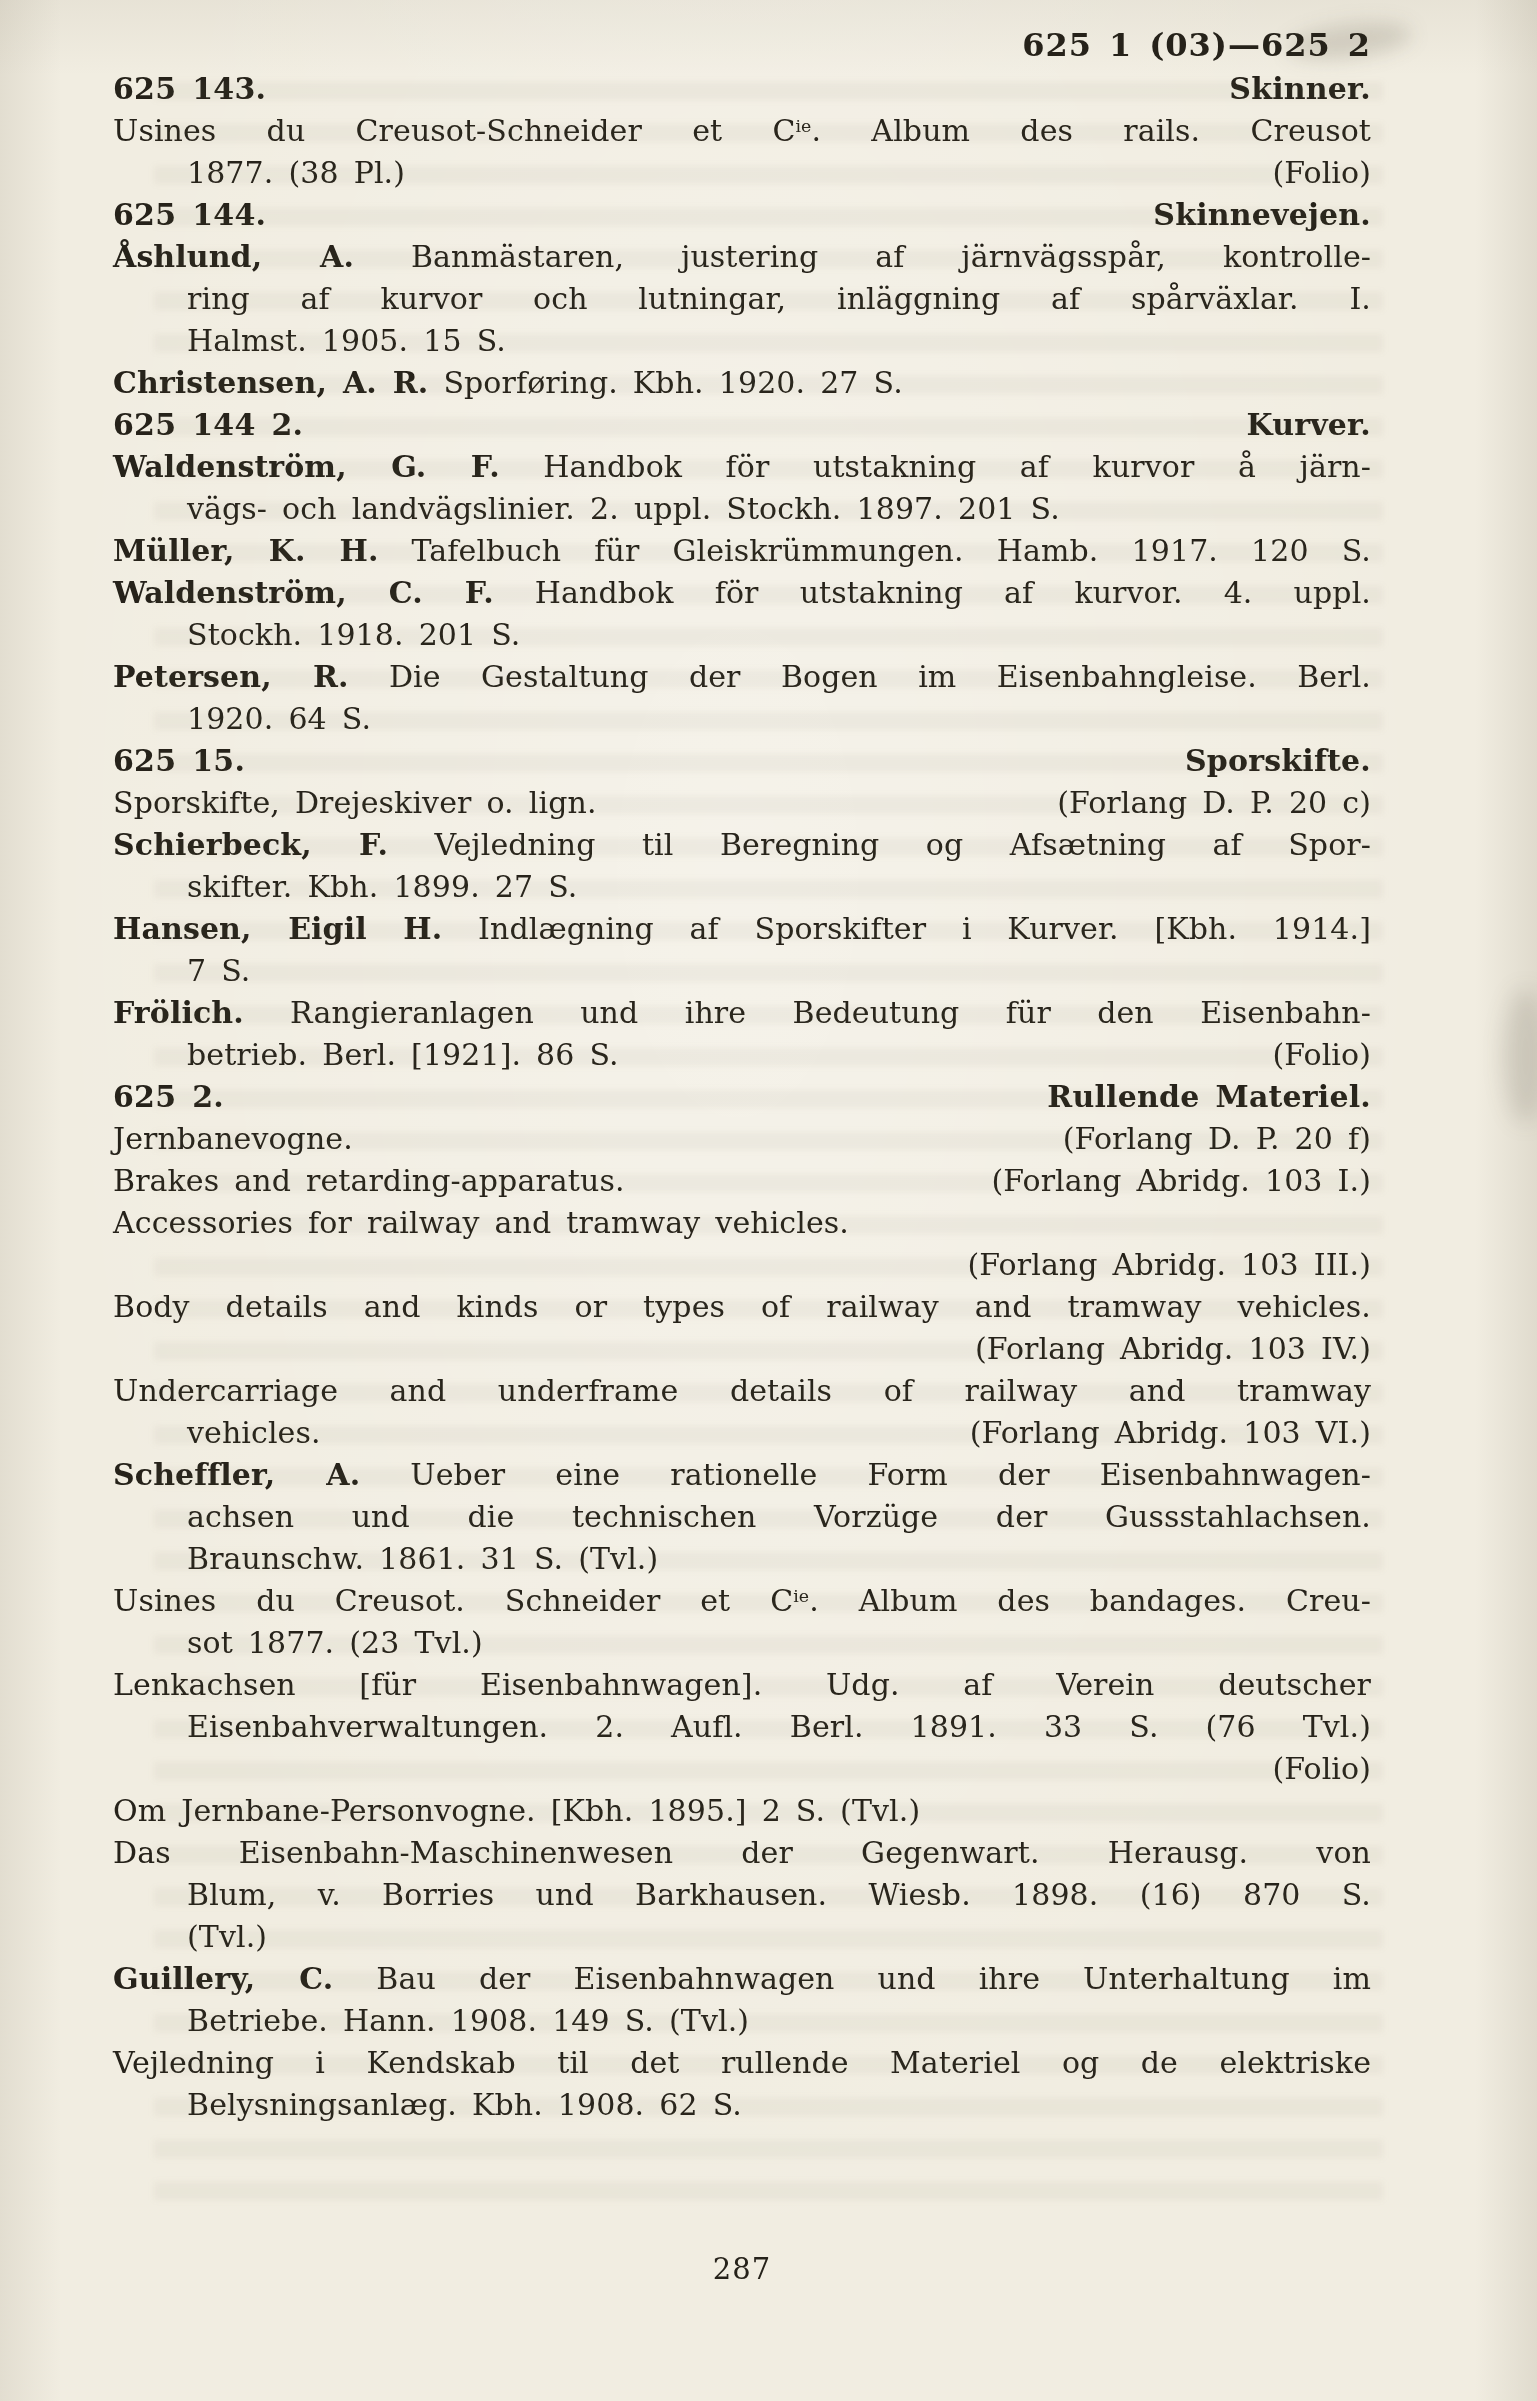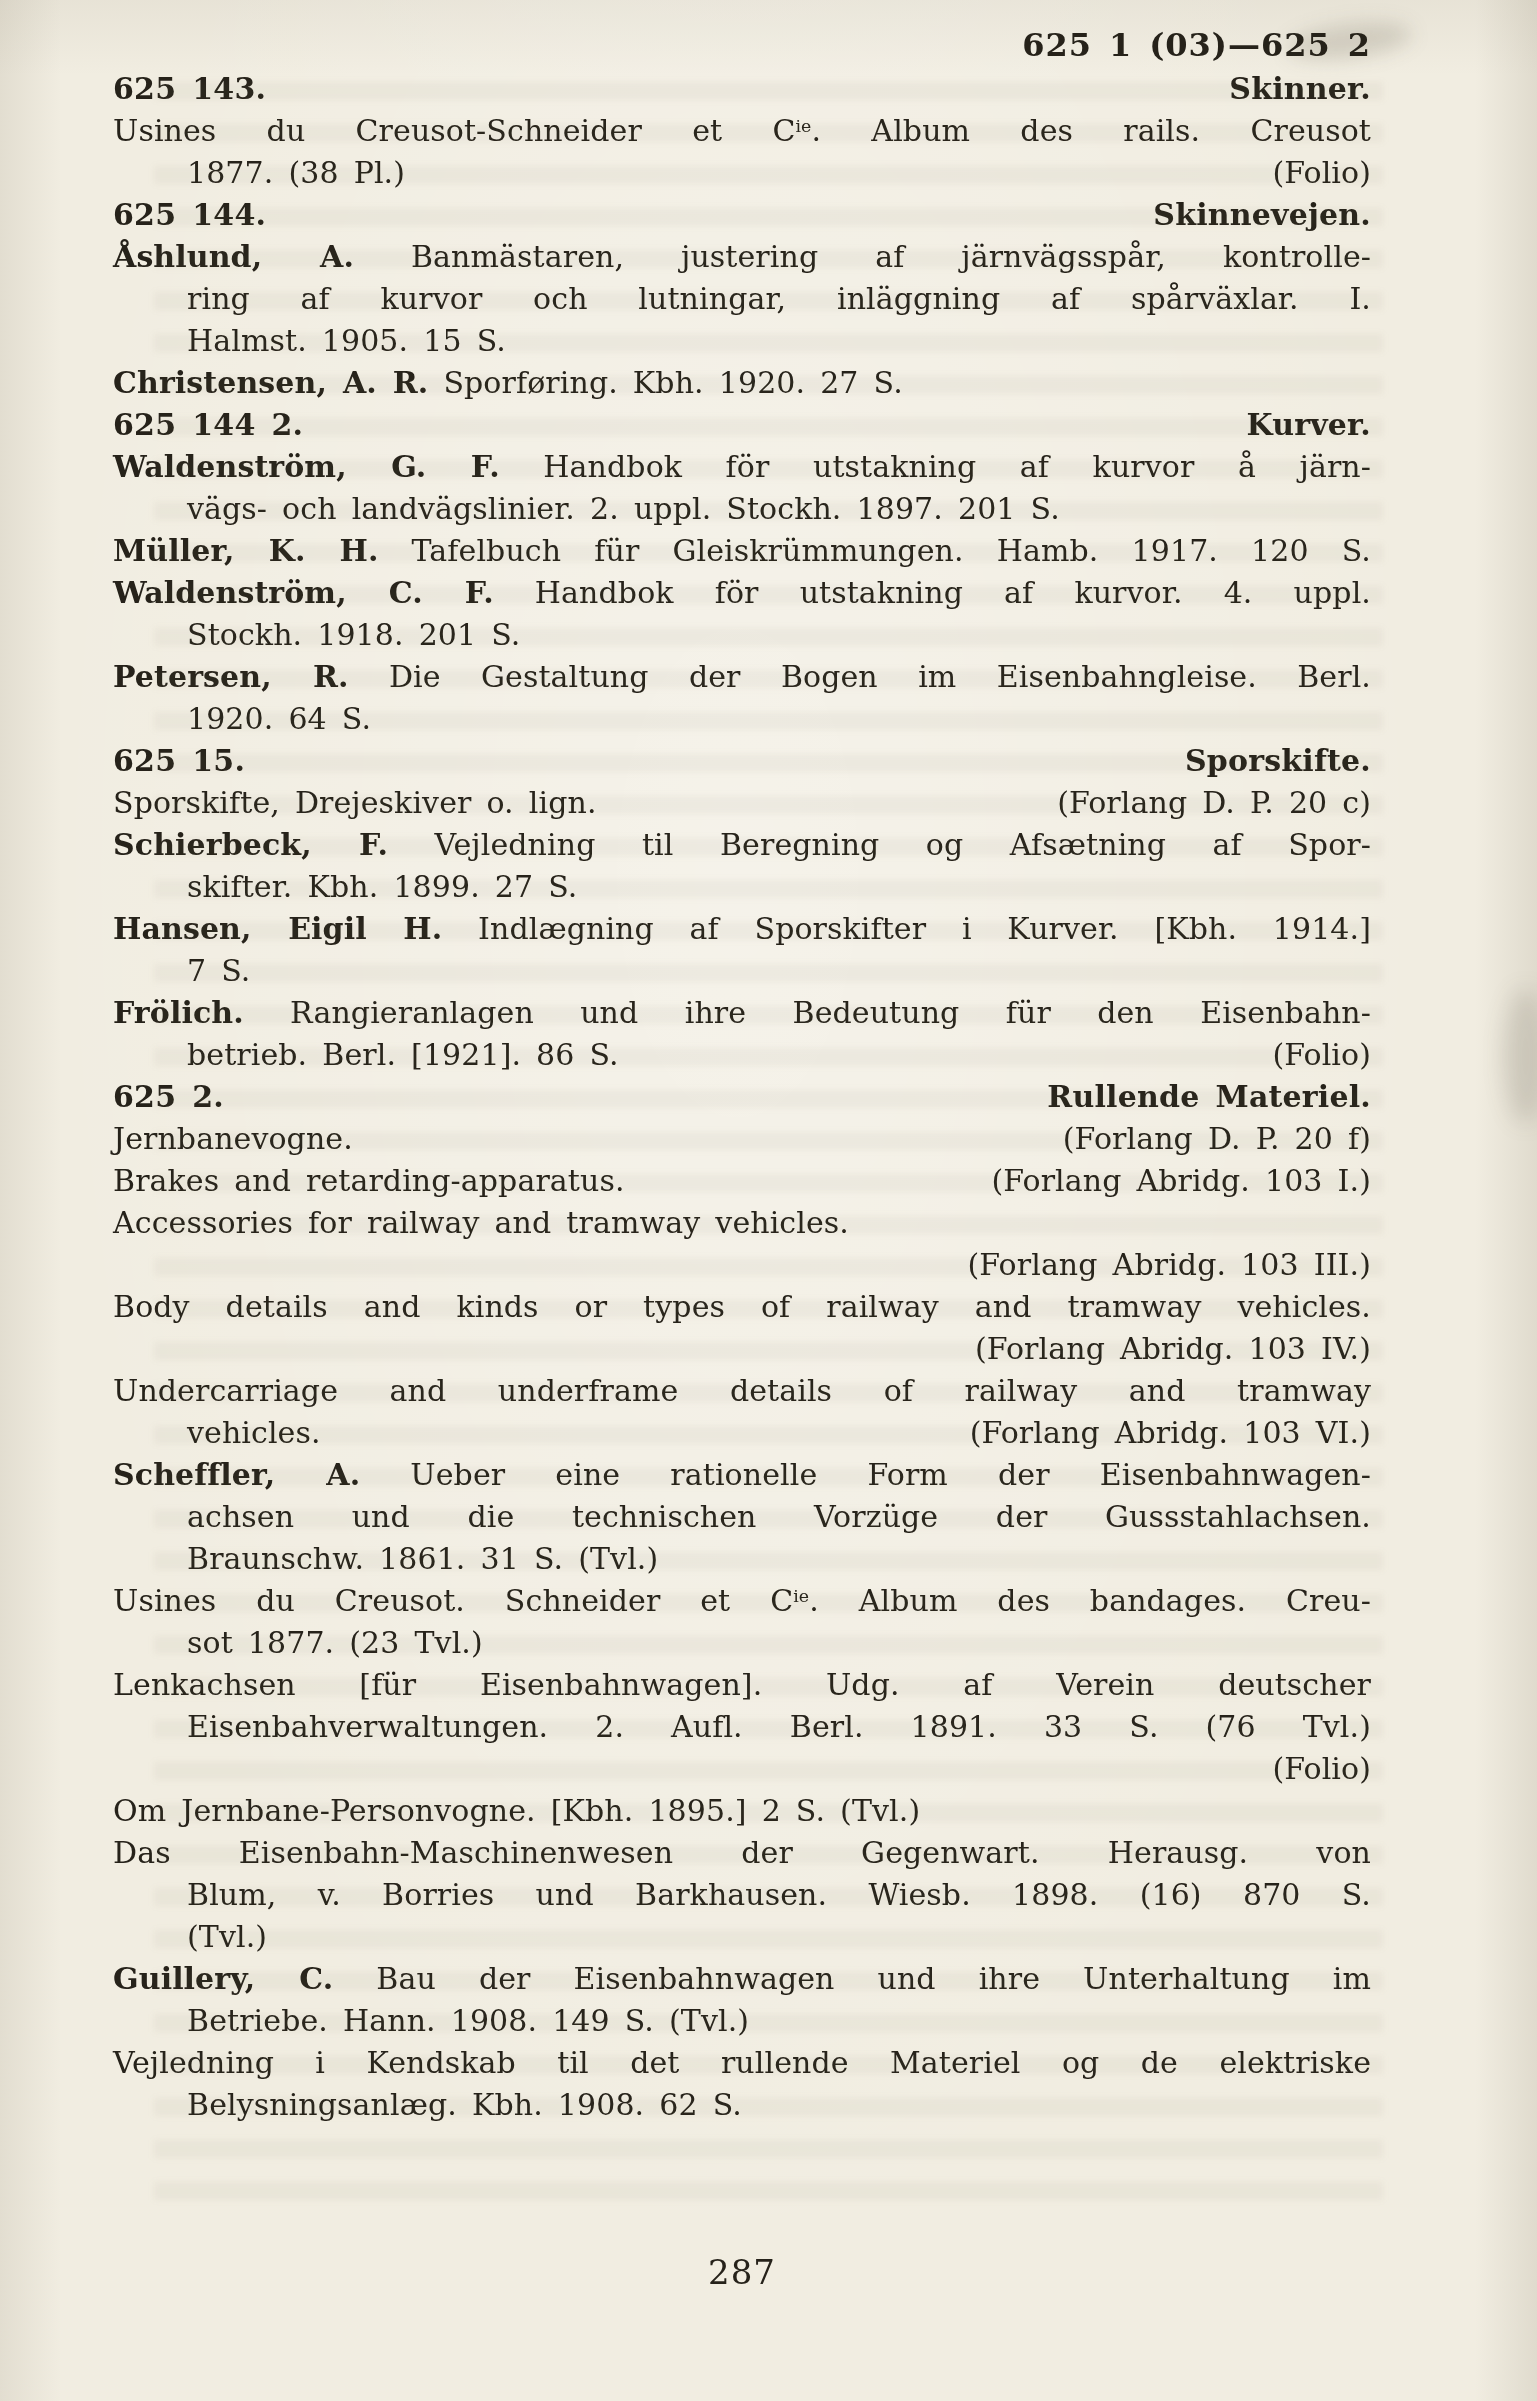--- a/index.html
+++ b/index.html
@@ -101,21 +101,21 @@
     top: -0.52em;
   }
   .right-note { white-space: nowrap; }
 
   .page-number {
     position: absolute;
     top: 2252px;
     left: 113px;
     width: 1258px;
     text-align: center;
-    font-size: 34px;
+    font-size: 29px;
     letter-spacing: 1px;
   }
 </style>
 </head>
 <body>
 
 <div class="page">
   <div class="smudge smudge-top-right"></div>
   <div class="smudge smudge-right-edge"></div>
 

